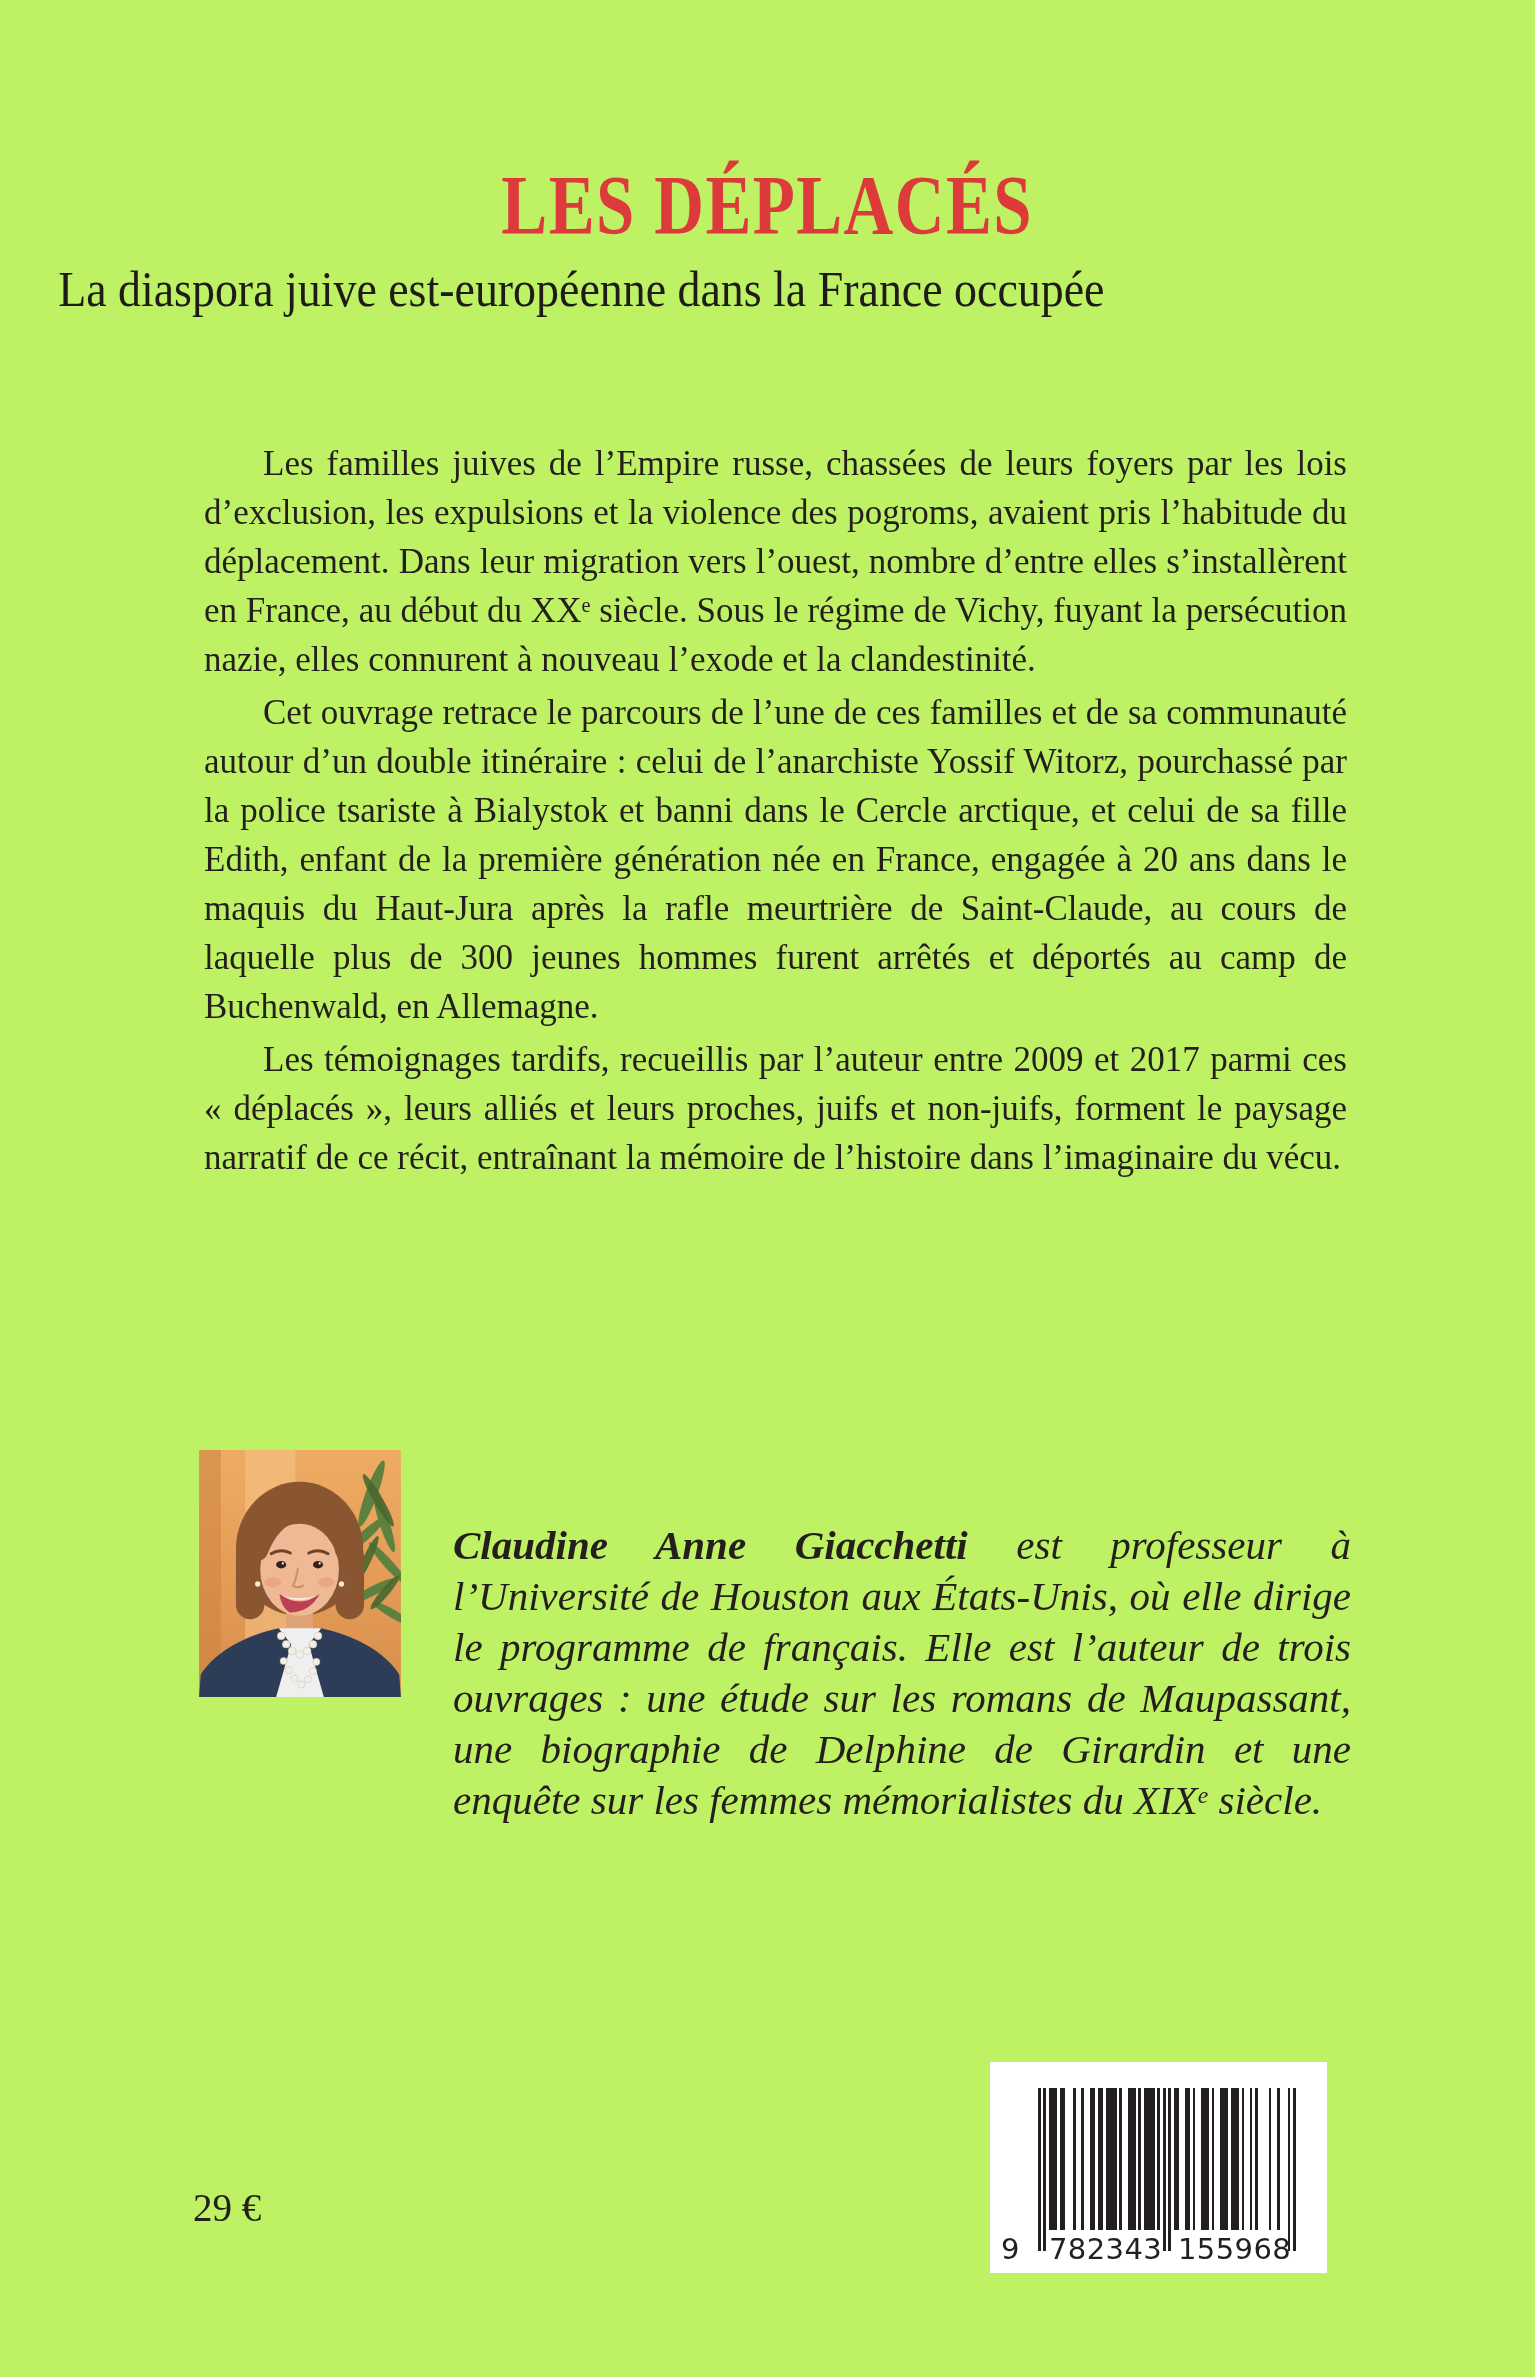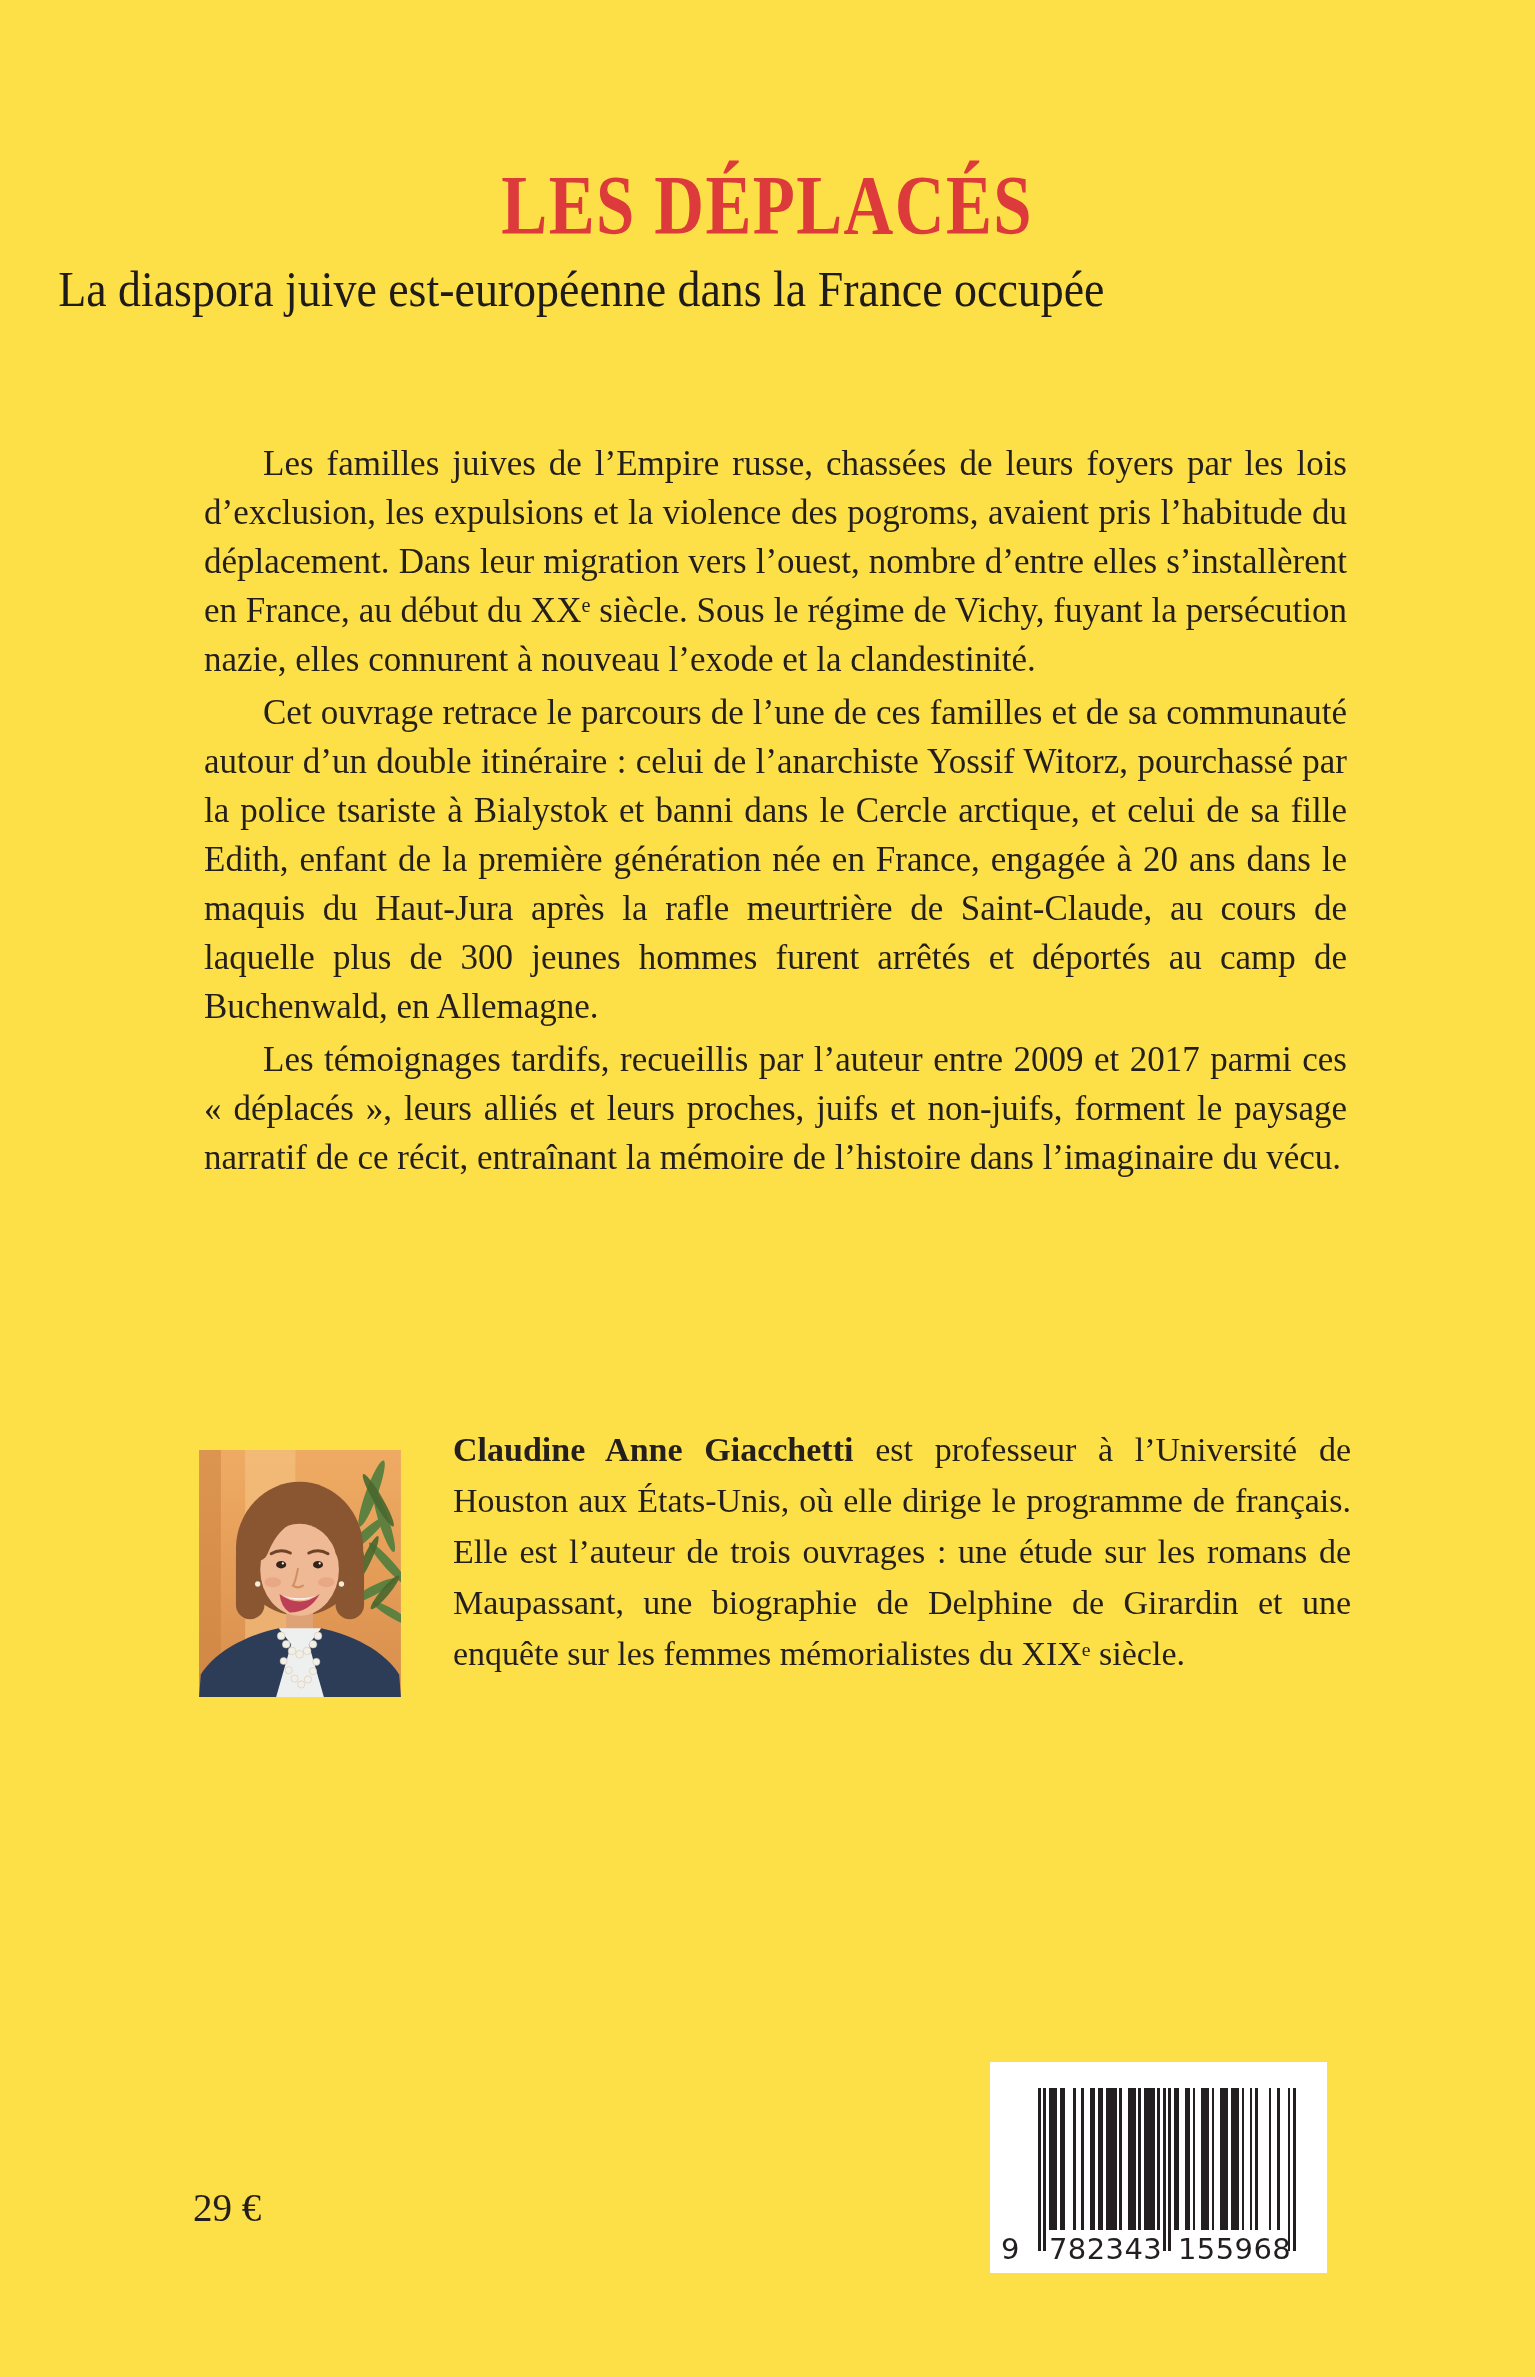--- a/index.html
+++ b/index.html
@@ -1,19 +1,19 @@
 <!DOCTYPE html>
 <html style="font-size:13.4px"><head>
 <meta charset="utf-8">
 <style>
   html,body{margin:0;padding:0;background:#888;}
   .page{
     position:relative;
     width:1535px;height:2377px;
-    background:#fde047;
+    background:#bef264;
     font-family:"Liberation Serif",serif;
     color:#241f1c;
     overflow:hidden;
   }
   
   .title{
     position:absolute;left:0;top:164px;width:100%;
     text-align:center;
     font-size:84px;line-height:84px;
     font-weight:bold;
@@ -38,22 +38,23 @@
     text-align:justify;
   }
   .synopsis p{margin:4px;text-indent:59px;}
   .sup{font-size:58%;line-height:0;position:relative;top:-0.48em;}
 
   
   .bio-photo{
     position:absolute;left:199px;top:1450px;width:202px;height:247px;
   }
   .bio{
-    position:absolute;left:453px;top:1424px;width:898px;
-    font-size:34px;line-height:51px;
+    position:absolute;left:453px;top:1520px;width:898px;
+    font-size:41px;line-height:51px;
+    font-style:italic;
     text-align:justify;
   }
   .bio .author-name{font-weight:bold;}
 
   
   .credit{
     position:absolute;left:193px;top:2054px;
     font-size:31px;line-height:39px;
   }
   .isbn-block{

